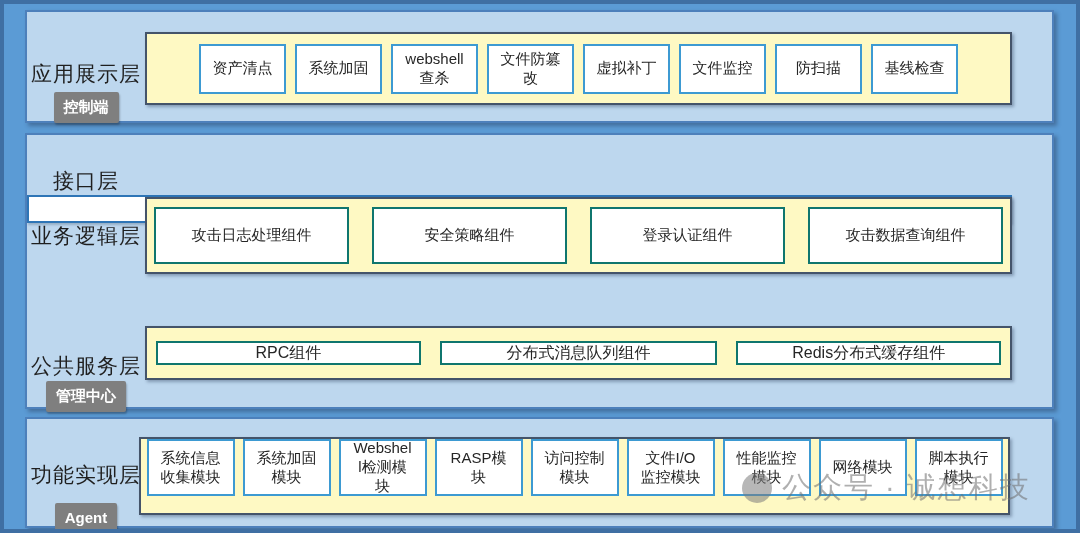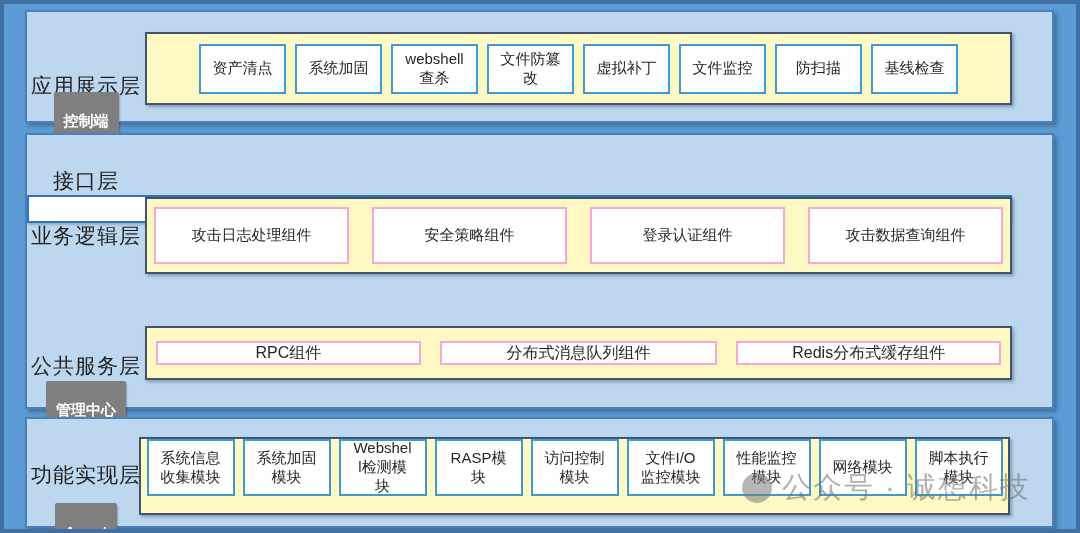--- a/index.html
+++ b/index.html
@@ -22,37 +22,37 @@
   #band-middle{top:133px;height:276px;}
   #band-function{top:417px;height:111px;}
 
   .layer-label{
     position:absolute;left:0;width:118px;text-align:center;
     font-size:21px;color:#1f1f1f;letter-spacing:1px;
   }
   .tag-wrap{position:absolute;left:0;width:118px;display:flex;justify-content:center;}
   .tag{
     background:#7f7f7f;color:#ffffff;font-weight:bold;font-size:15px;
-    padding:20px 10px;border-radius:2px;white-space:nowrap;
+    padding:6px 10px;border-radius:2px;white-space:nowrap;
     box-shadow:1px 2px 2px rgba(0,0,0,.25);
     text-align:right;
   }
   
   .frame{
     background:#fef9c3;border:2px solid #44546a;box-sizing:border-box;
     box-shadow:2px 2px 3px rgba(63,82,110,.45);
   }
   
   .chip{
     background:#ffffff;box-sizing:border-box;display:flex;align-items:center;justify-content:center;
     text-align:center;color:#262626;font-size:15px;line-height:1.25;
     word-break:break-all;
   }
   .chip-strong{border:2px solid #3d9ad2;}
-  .chip-light{border:2px solid #f9a8d4;}
+  .chip-light{border:2px solid #0f766e;}
 
   
   #frame-display{
     position:absolute;left:118px;right:40px;top:20px;height:73px;
     display:flex;align-items:center;justify-content:center;gap:9px;
   }
   #frame-display .chip{width:87px;height:50px;padding:0 8px;}
 
   
   .row{position:absolute;left:0;right:0;display:flex;align-items:stretch;}
@@ -86,21 +86,21 @@
   }
   #watermark .wm-circle{width:30px;height:30px;border-radius:50%;background:#7b7b7b;}
   #watermark .wm-text{font-size:29px;color:#6f6f6f;letter-spacing:2px;white-space:nowrap;}
 </style>
 </head>
 <body>
 
 <div class="page-frame"></div>
 
 <div class="band" id="band-display">
-  <div class="layer-label" style="top:48px;margin-top:12px;">应用展示层</div>
+  <div class="layer-label" style="top:48px;">应用展示层</div>
   <div class="tag-wrap" style="top:80px;">
     <span class="tag">控制端</span>
   </div>
   <div class="frame" id="frame-display">
     <div class="chip chip-strong">资产清点</div>
     <div class="chip chip-strong">系统加固</div>
     <div class="chip chip-strong">webshell查杀</div>
     <div class="chip chip-strong">文件防篡改</div>
     <div class="chip chip-strong">虚拟补丁</div>
     <div class="chip chip-strong">文件监控</div>

